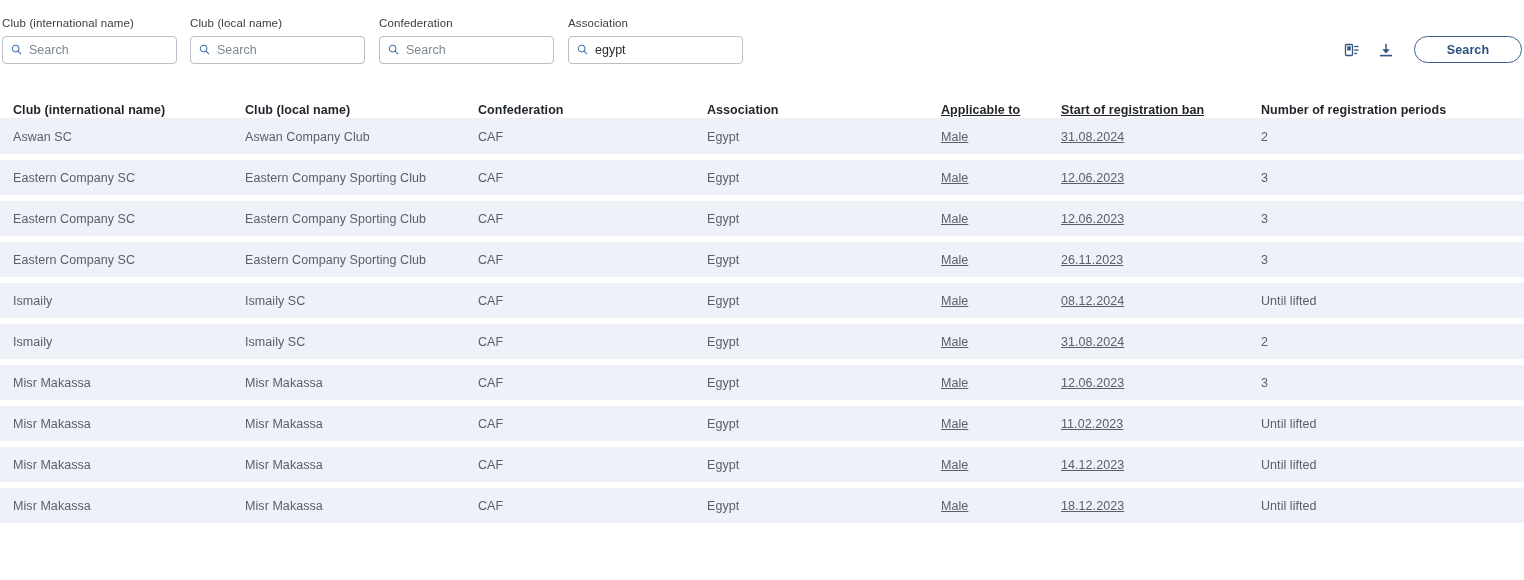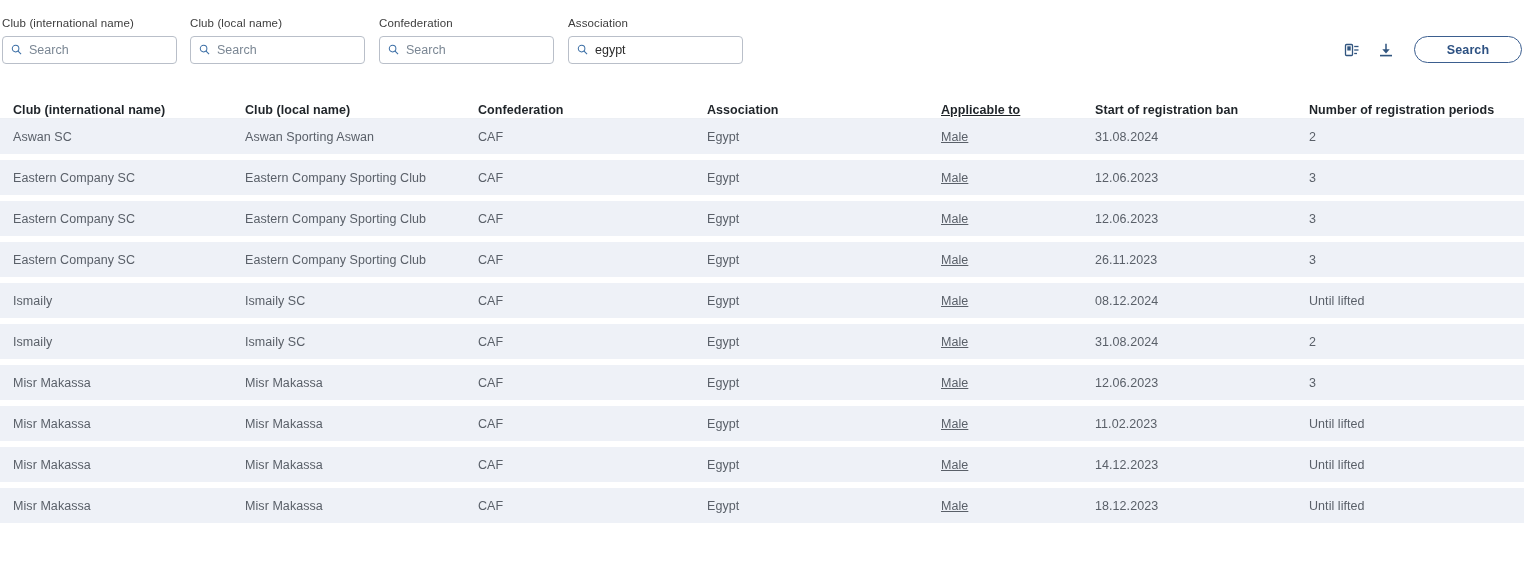--- a/index.html
+++ b/index.html
@@ -134,22 +134,22 @@
     font-size: 12.5px;
     top: 13px;
     transform: none;
   }
 
   .c0 { left: 13px;   }
   .c1 { left: 245px;  }
   .c2 { left: 478px;  }
   .c3 { left: 707px;  }
   .c4 { left: 941px; text-decoration: underline;  }
-  .c5 { left: 1095px; }
-  .c6 { left: 1290px; padding-left: 19px; }
+  .c5 { left: 1061px; text-decoration: underline; }
+  .c6 { left: 1242px; padding-left: 19px; }
 </style>
 </head>
 <body>
 
 <div id="filter-bar">
 
   <div class="filter-field" id="field-intl">
     <div class="filter-label">Club (international name)</div>
     <div class="filter-input-wrap">
       <span class="mag">
@@ -230,21 +230,21 @@
     <div class="cell c2">Confederation</div>
     <div class="cell c3">Association</div>
     <div class="cell c4">Applicable to</div>
     <div class="cell c5">Start of registration ban</div>
     <div class="cell c6">Number of registration periods</div>
   </div>
 
   <div id="rows-container">
       <div class="row data-row" style="background: rgb(238, 241, 247);">
         <div class="cell c0">Aswan SC</div>
-        <div class="cell c1">Aswan Sporting Aswan</div>
+        <div class="cell c1">Aswan Company Club</div>
         <div class="cell c2">CAF</div>
         <div class="cell c3">Egypt</div>
         <div class="cell c4">Male</div>
         <div class="cell c5">31.08.2024</div>
         <div class="cell c6">2</div>
       </div>
       <div class="row data-row" style="background: rgb(238, 241, 247);">
         <div class="cell c0">Eastern Company SC</div>
         <div class="cell c1">Eastern Company Sporting Club</div>
         <div class="cell c2">CAF</div>

